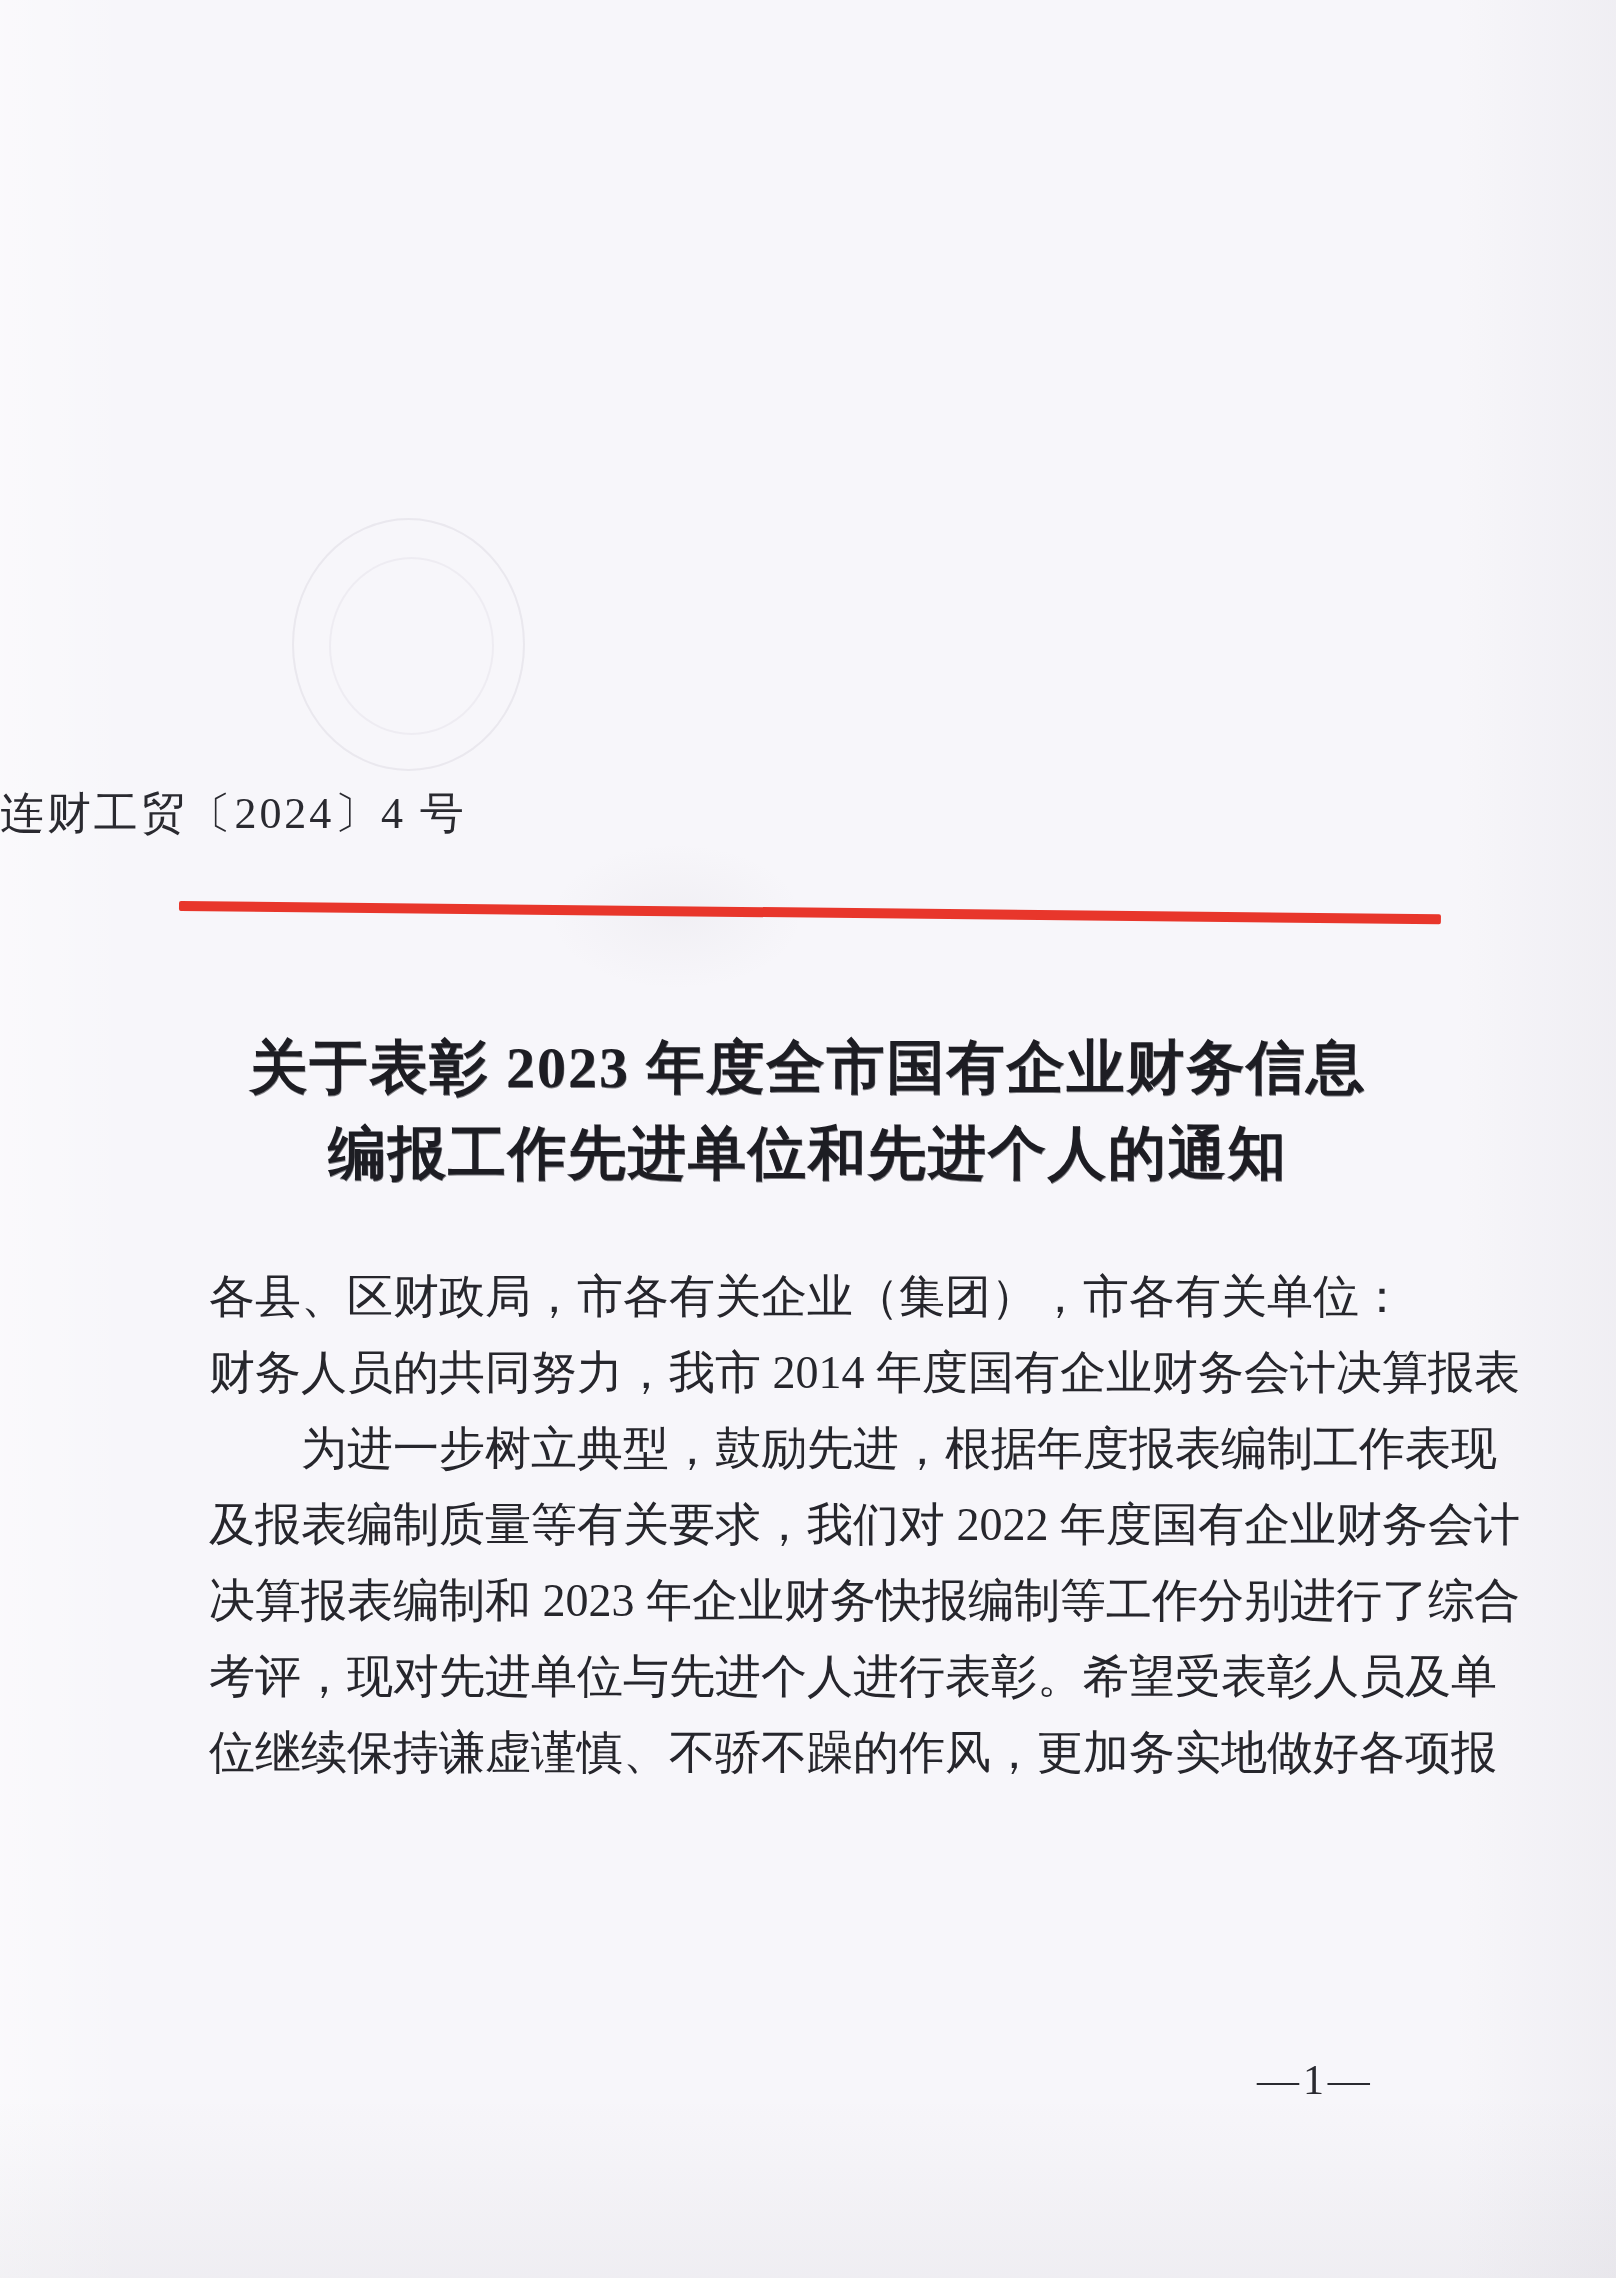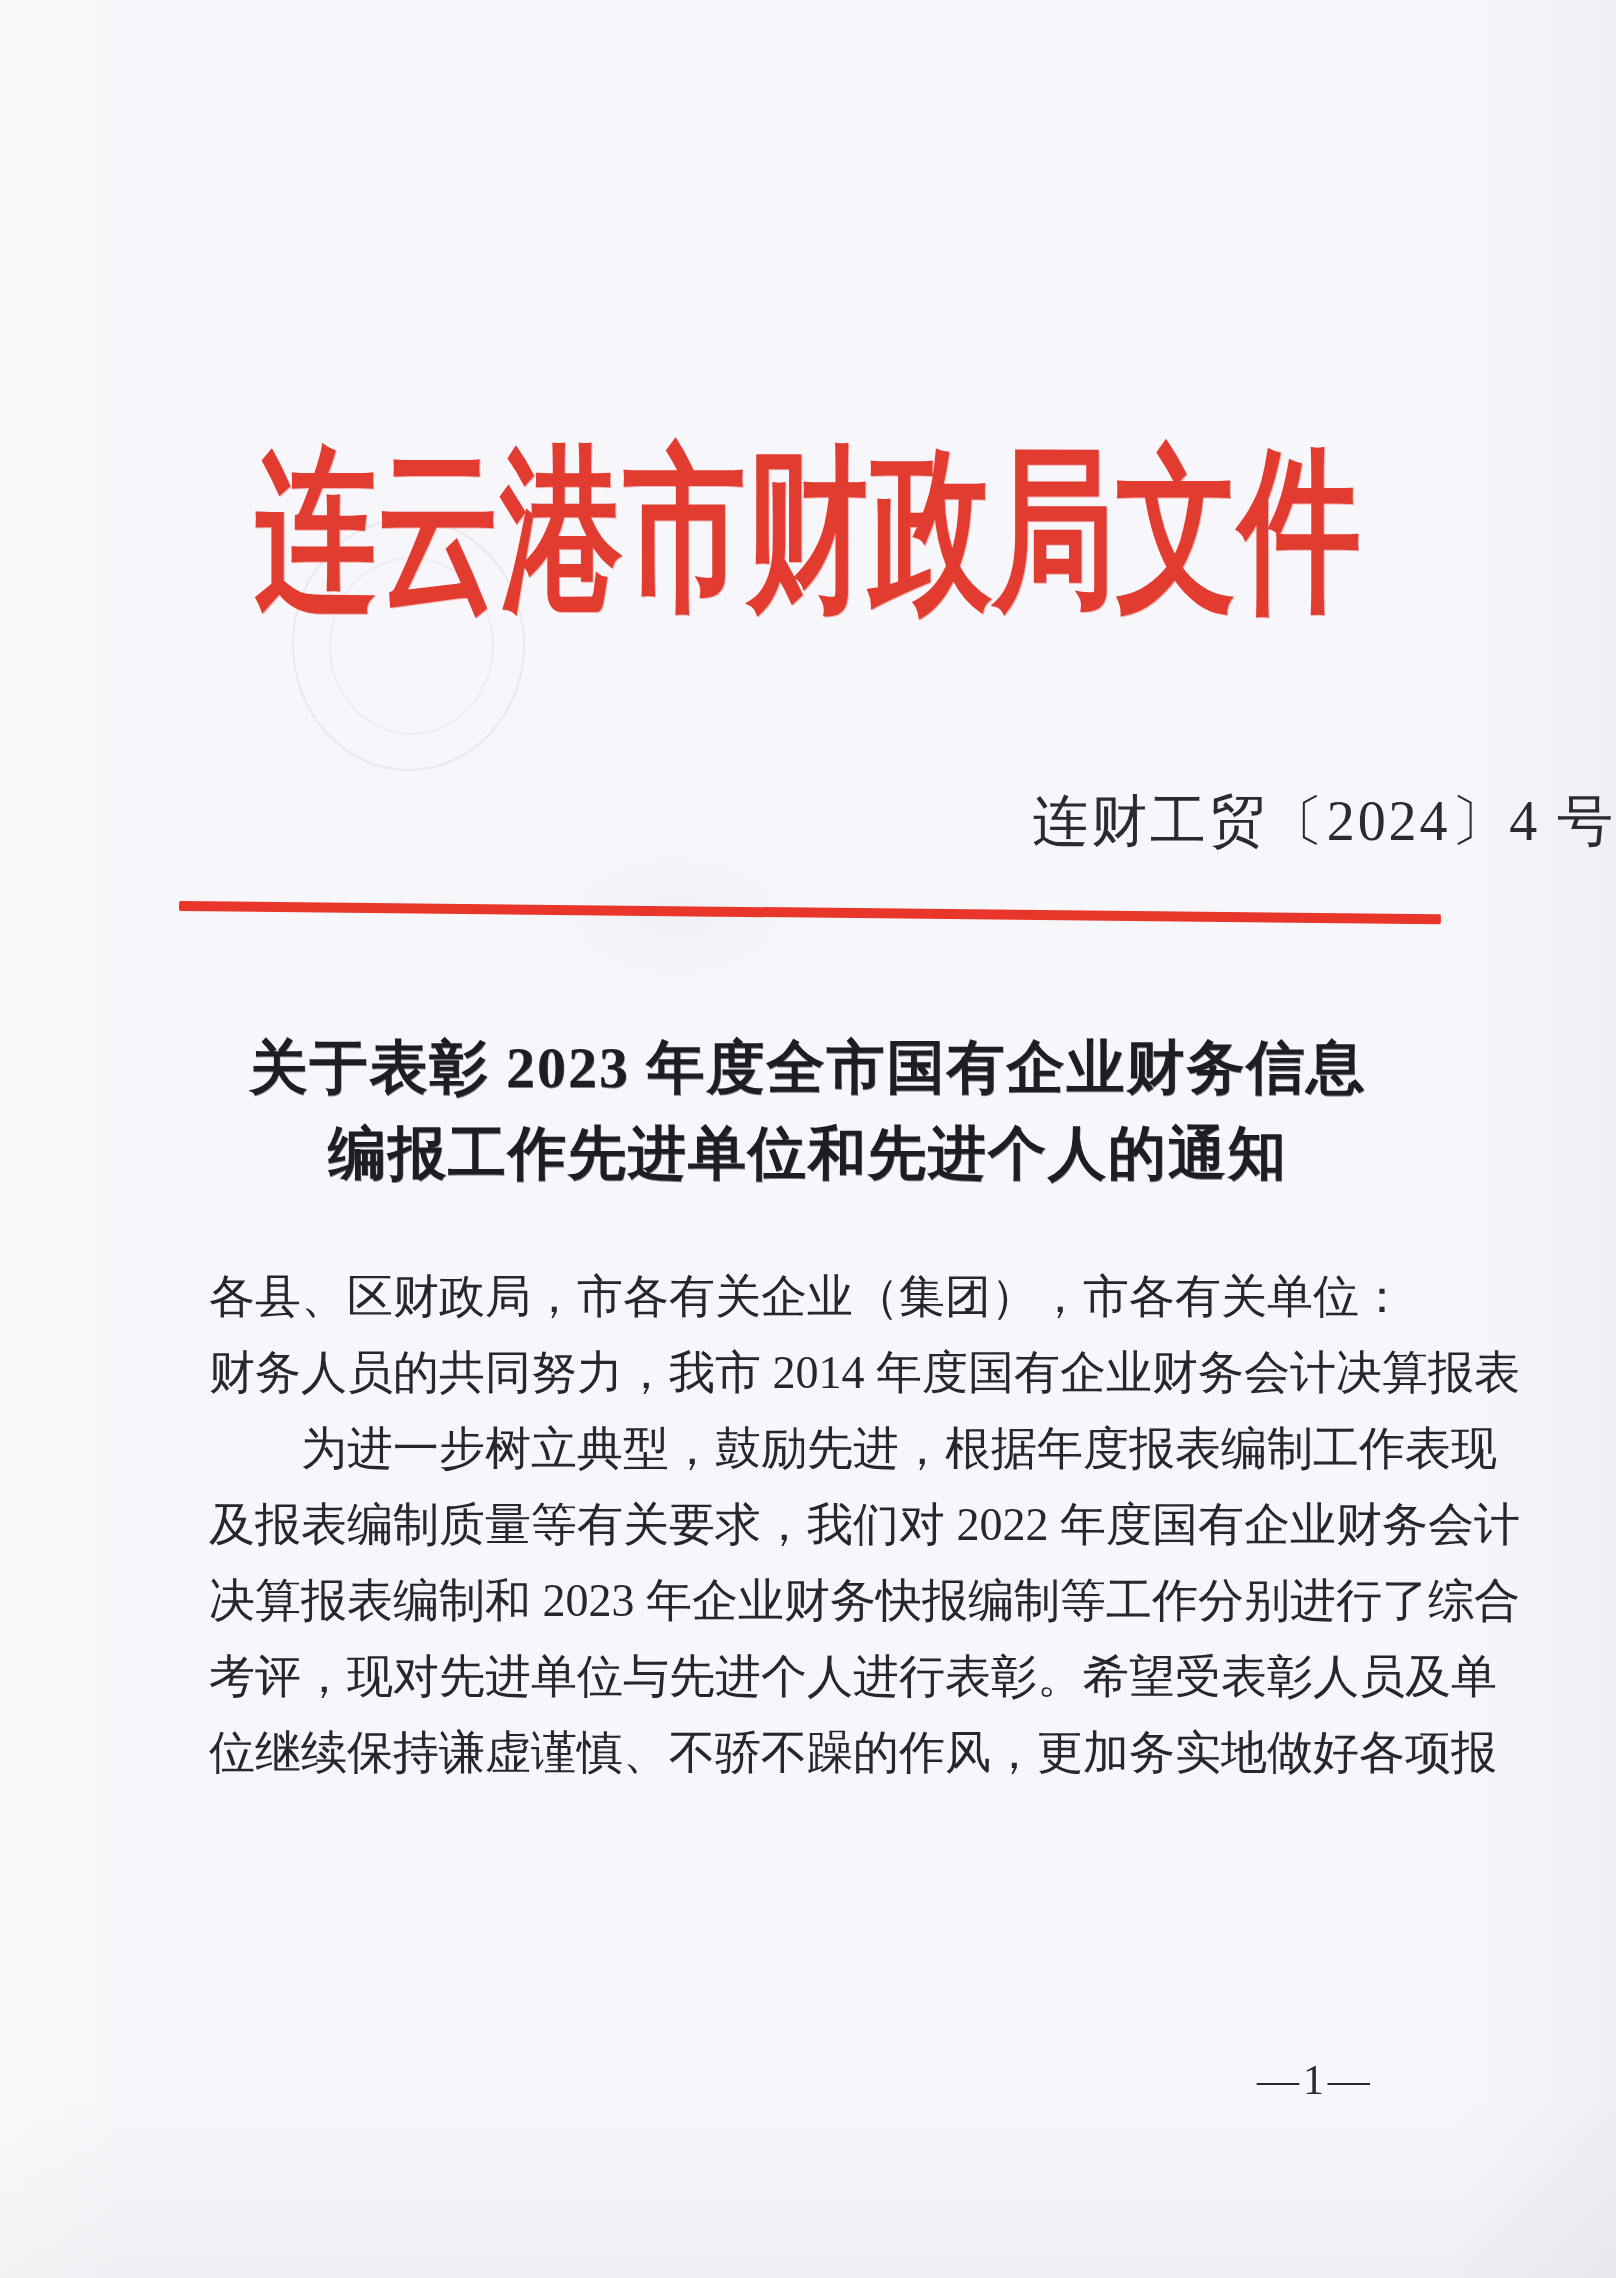--- a/index.html
+++ b/index.html
@@ -53,23 +53,22 @@
     color:var(--red);
     letter-spacing:1px;
     transform:scaleY(1.45);
     transform-origin:center top;
     text-shadow:1px 1px 0 rgba(226,59,48,0.35);
   }
 
   
   .doc-number{
     position:absolute;top:784px;left:0;width:100%;
-    padding-left:65px;
-    text-align:right;
-    font-size:56px;
+    text-align:left;
+    font-size:44px;
     letter-spacing:2.9px;
     color:#2a2a30;
   }
 
   
   .red-rule{
     position:absolute;top:901px;left:179px;
     width:1262px;height:9.8px;
     background:var(--red2);
     transform:rotate(0.6deg);
@@ -117,23 +116,20 @@
 </style>
 </head>
 <body>
 
 <div class="page">
 
   <div class="seal-ghost"></div>
   <div class="seal-ghost-inner"></div>
   <div class="smudge"></div>
 
-  <div class="masthead">
-    <span class="masthead-inner">连云港市财政局文件</span>
-  </div>
 
   <div class="doc-number">连财工贸〔2024〕4 号</div>
 
   <div class="red-rule"></div>
 
   <div class="notice-title">
     <div>关于表彰 2023 年度全市国有企业财务信息</div>
     <div>编报工作先进单位和先进个人的通知</div>
   </div>
 

